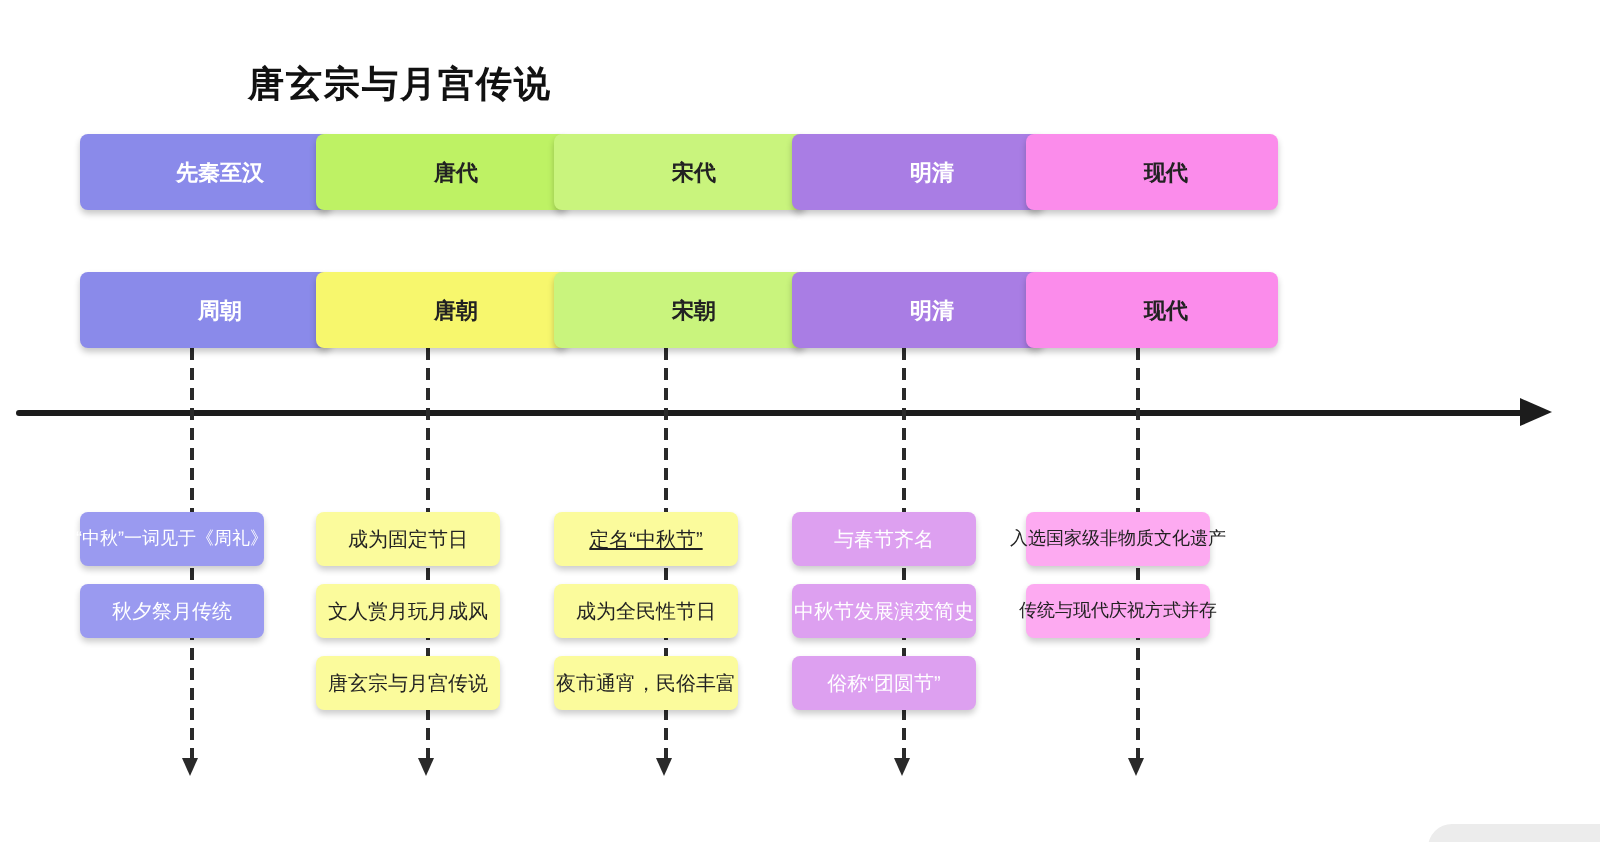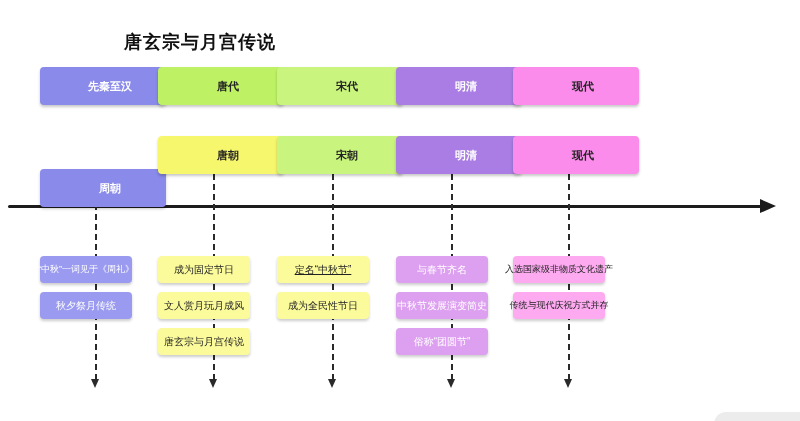--- a/index.html
+++ b/index.html
@@ -72,40 +72,41 @@
   <h1 class="page-title">唐玄宗与月宫传说</h1>
 
   <div class="axis-line"></div>
   <div class="axis-arrowhead"></div>
 
   <div id="columns-layer">
       <div class="column" style="left: 40px;">
         <div class="dashed-line"></div>
         <div class="dashed-arrowhead"></div>
         <div class="era-box era-row1" style="background: rgb(138, 138, 234); color: rgb(255, 255, 255);">先秦至汉</div>
-        <div class="era-box era-row2" style="background: rgb(138, 138, 234); color: rgb(255, 255, 255); margin-top: 33px;">周朝</div>
+        <div class="era-box era-row2" style="background: rgb(138, 138, 234); color: rgb(255, 255, 255);">周朝</div>
         <div class="detail-box detail-small" style="top: 256px; background: rgb(154, 154, 240); color: rgb(255, 255, 255);">“中秋”一词见于《周礼》</div>
         <div class="detail-box" style="top: 292px; background: rgb(154, 154, 240); color: rgb(255, 255, 255);">秋夕祭月传统</div>
       </div>
       <div class="column" style="left: 158px;">
         <div class="dashed-line"></div>
         <div class="dashed-arrowhead"></div>
         <div class="era-box era-row1" style="background: #bef264; color: rgb(34, 34, 34);">唐代</div>
         <div class="era-box era-row2" style="background: rgb(247, 247, 109); color: rgb(34, 34, 34);">唐朝</div>
         <div class="detail-box" style="top: 256px; background: rgb(251, 251, 156); color: rgb(34, 34, 34);">成为固定节日</div>
         <div class="detail-box" style="top: 292px; background: rgb(251, 251, 156); color: rgb(34, 34, 34);">文人赏月玩月成风</div>
         <div class="detail-box" style="top: 328px; background: rgb(251, 251, 156); color: rgb(34, 34, 34);">唐玄宗与月宫传说</div>
       </div>
       <div class="column" style="left: 277px;">
         <div class="dashed-line"></div>
         <div class="dashed-arrowhead"></div>
         <div class="era-box era-row1" style="background: rgb(201, 244, 125); color: rgb(34, 34, 34);">宋代</div>
         <div class="era-box era-row2" style="background: rgb(201, 244, 125); color: rgb(34, 34, 34);">宋朝</div>
         <div class="detail-box" style="top: 256px; background: rgb(251, 251, 156); color: rgb(34, 34, 34); text-decoration: underline;">定名“中秋节”</div>
         <div class="detail-box" style="top: 292px; background: rgb(251, 251, 156); color: rgb(34, 34, 34);">成为全民性节日</div>
+        <div class="detail-box" style="top: 328px; background: rgb(251, 251, 156); color: rgb(34, 34, 34);">夜市通宵，民俗丰富</div>
       </div>
       <div class="column" style="left: 396px;">
         <div class="dashed-line"></div>
         <div class="dashed-arrowhead"></div>
         <div class="era-box era-row1" style="background: rgb(169, 125, 228); color: rgb(255, 255, 255);">明清</div>
         <div class="era-box era-row2" style="background: rgb(169, 125, 228); color: rgb(255, 255, 255);">明清</div>
         <div class="detail-box" style="top: 256px; background: rgb(221, 160, 240); color: rgb(255, 255, 255);">与春节齐名</div>
         <div class="detail-box" style="top: 292px; background: rgb(221, 160, 240); color: rgb(255, 255, 255);">中秋节发展演变简史</div>
         <div class="detail-box" style="top: 328px; background: rgb(221, 160, 240); color: rgb(255, 255, 255);">俗称“团圆节”</div>
       </div>

